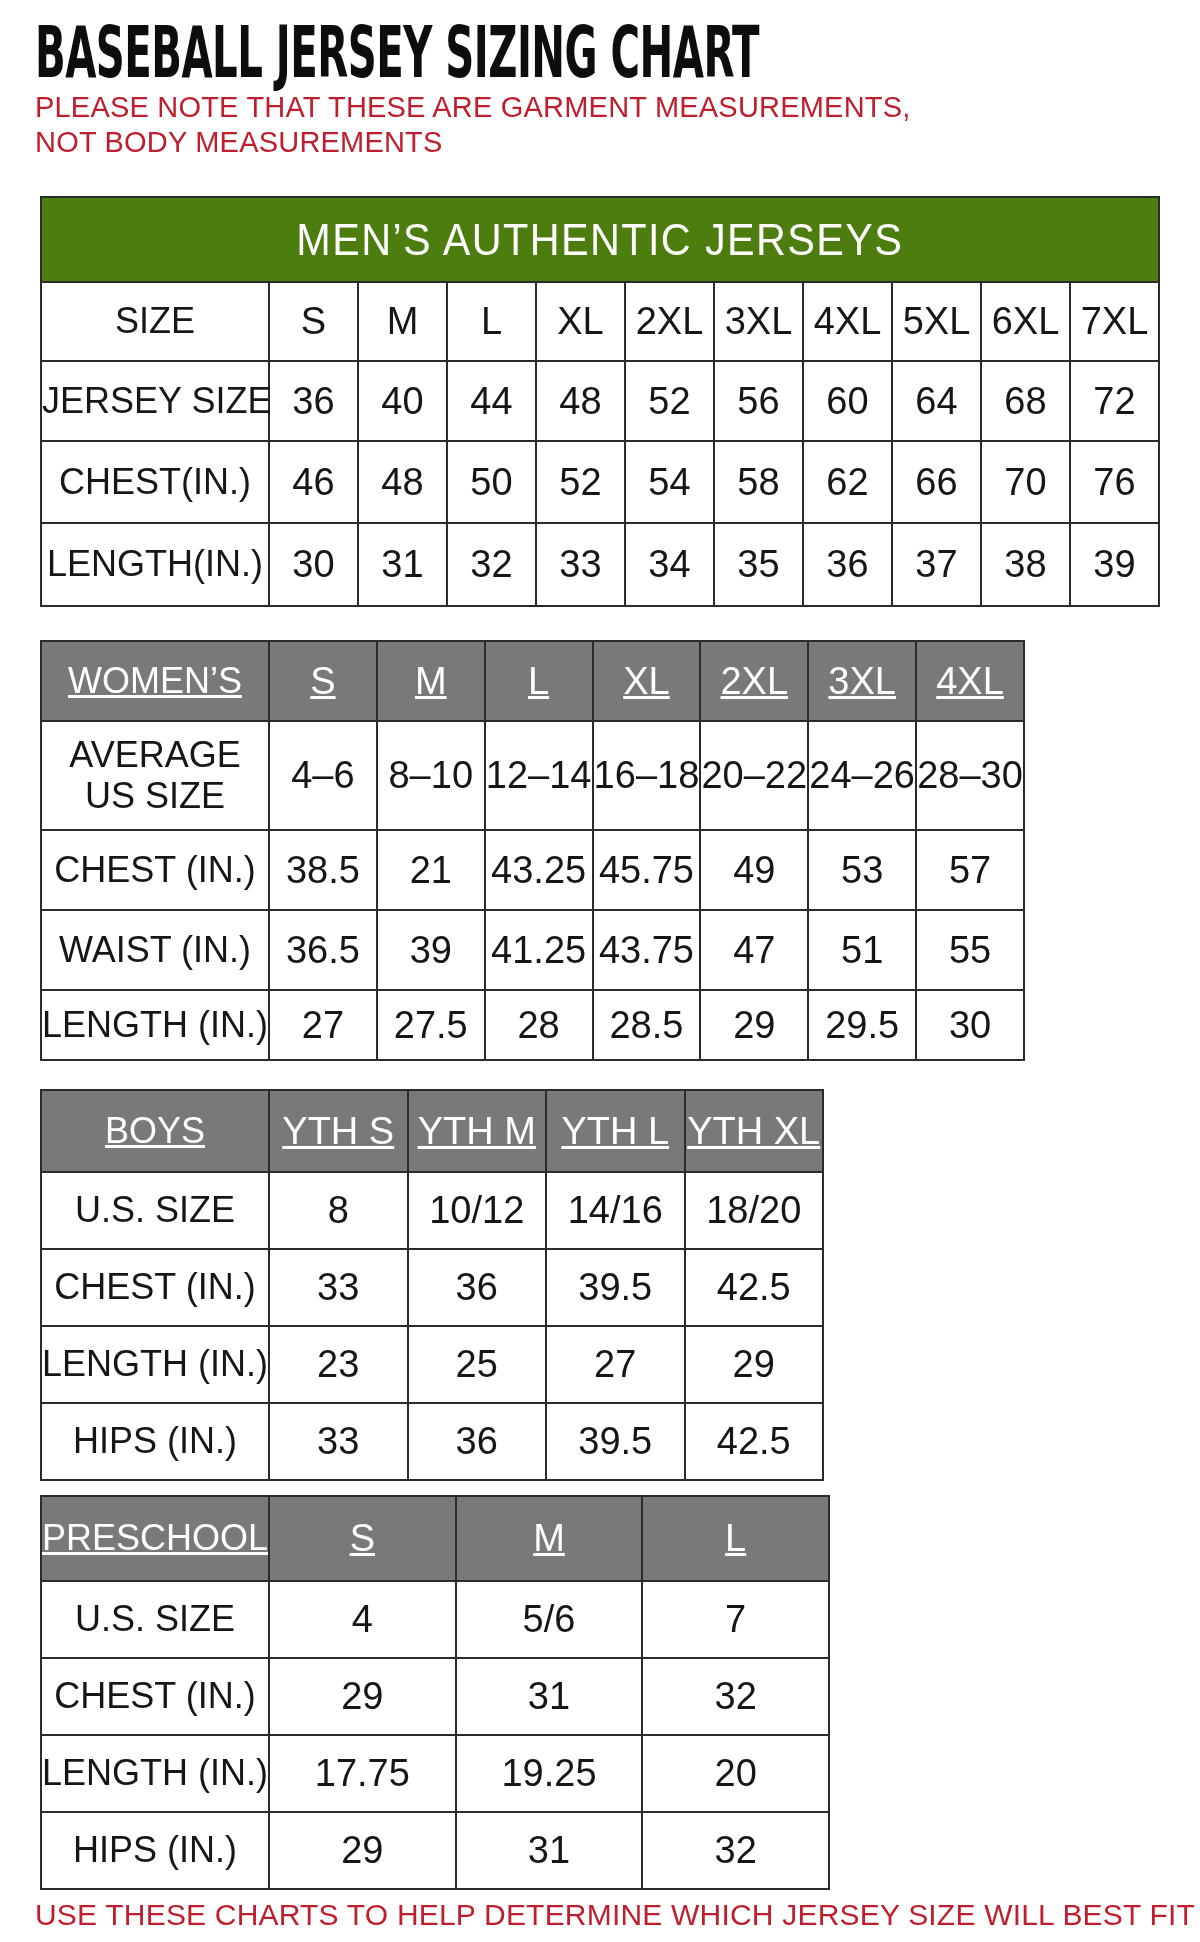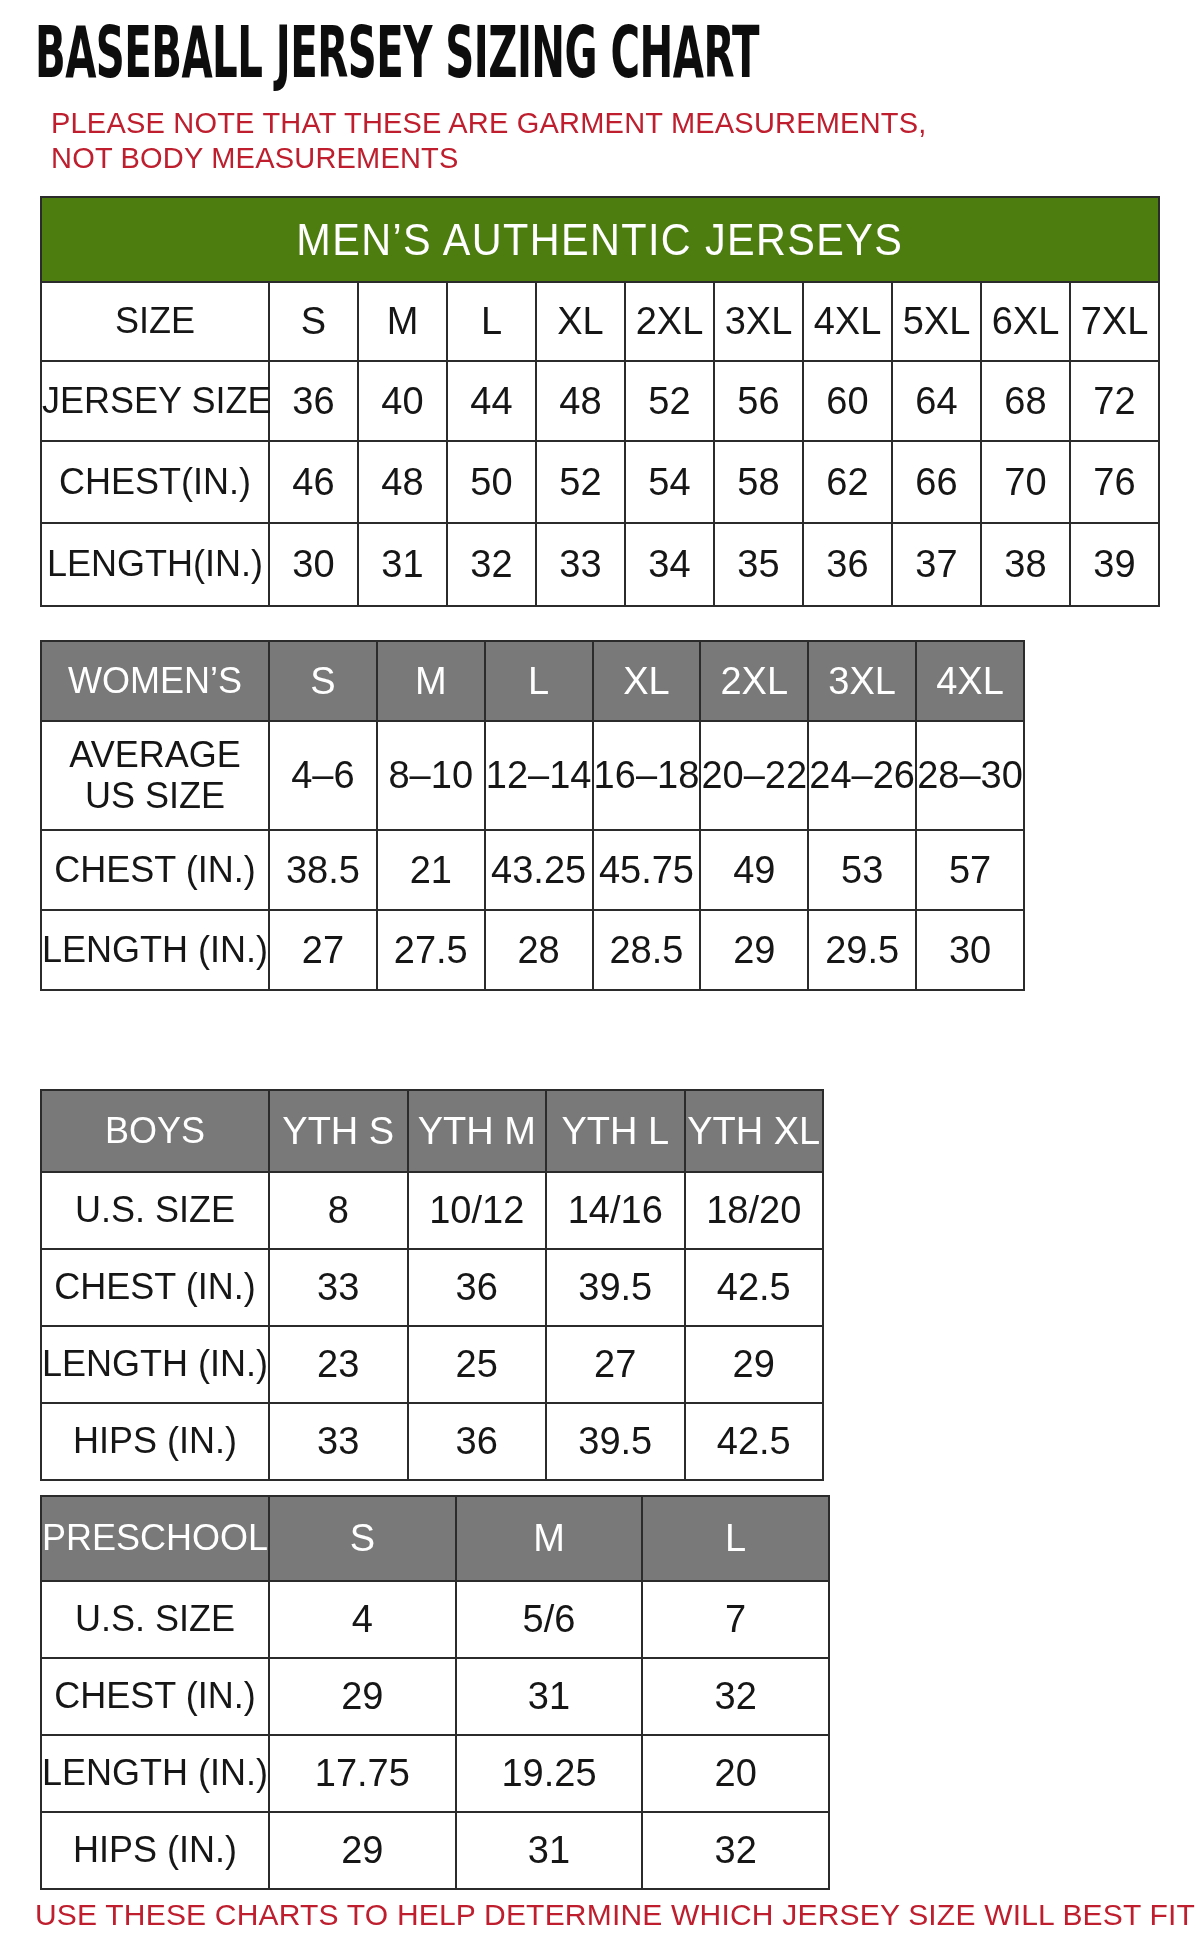--- a/index.html
+++ b/index.html
@@ -39,21 +39,21 @@
     display: inline-block;
     transform: scaleX(0.56);
     transform-origin: 0 50%;
   }
 
   .note {
     position: absolute;
     left: 35px;
     top: 90px;
     width: 900px;
-    margin: 16px;
+    margin: 0;
     font-size: 29px;
     line-height: 1.22;
     letter-spacing: 0.2px;
     color: #be1e2d;
   }
 
   .footer-note {
     position: absolute;
     left: 35px;
     top: 1898px;
@@ -83,20 +83,21 @@
     color: #161616;
   }
   .tbl th.row-label {
     white-space: pre;
     font-size: 36px;
     line-height: 1.12;
   }
   .tbl th.gray {
     background: #797979;
     color: #ffffff;
+    text-decoration: underline;
   }
   .tbl th.banner {
     background: #4d7c0f;
     color: #ffffff;
     font-size: 44px;
     letter-spacing: 1.5px;
   }
   .tbl th.banner .condense-sm {
     display: inline-block;
     transform: scaleX(0.94);
@@ -243,20 +244,30 @@
           <th class="row-label">CHEST (IN.)</th>
           <td>38.5</td>
           <td>21</td>
           <td>43.25</td>
           <td>45.75</td>
           <td>49</td>
           <td>53</td>
           <td>57</td>
         </tr>
         <tr>
+          <th class="row-label">WAIST (IN.)</th>
+          <td>36.5</td>
+          <td>39</td>
+          <td>41.25</td>
+          <td>43.75</td>
+          <td>47</td>
+          <td>51</td>
+          <td>55</td>
+        </tr>
+        <tr>
           <th class="row-label">LENGTH (IN.)</th>
           <td>27</td>
           <td>27.5</td>
           <td>28</td>
           <td>28.5</td>
           <td>29</td>
           <td>29.5</td>
           <td>30</td>
         </tr>
       </tbody>

